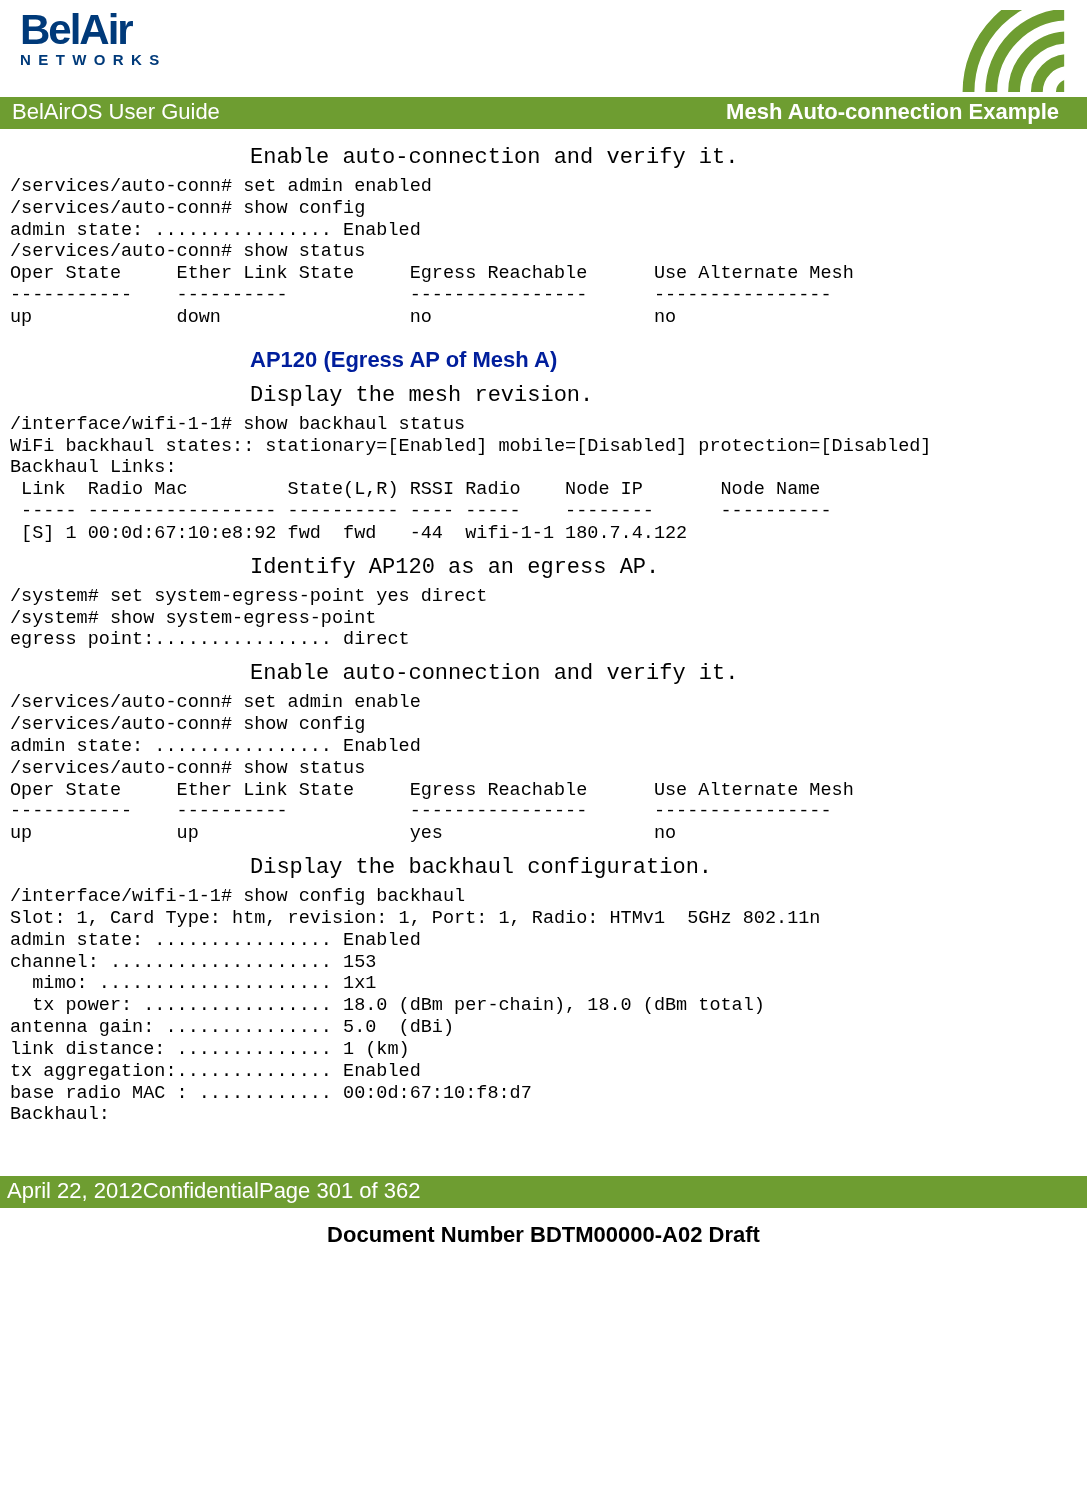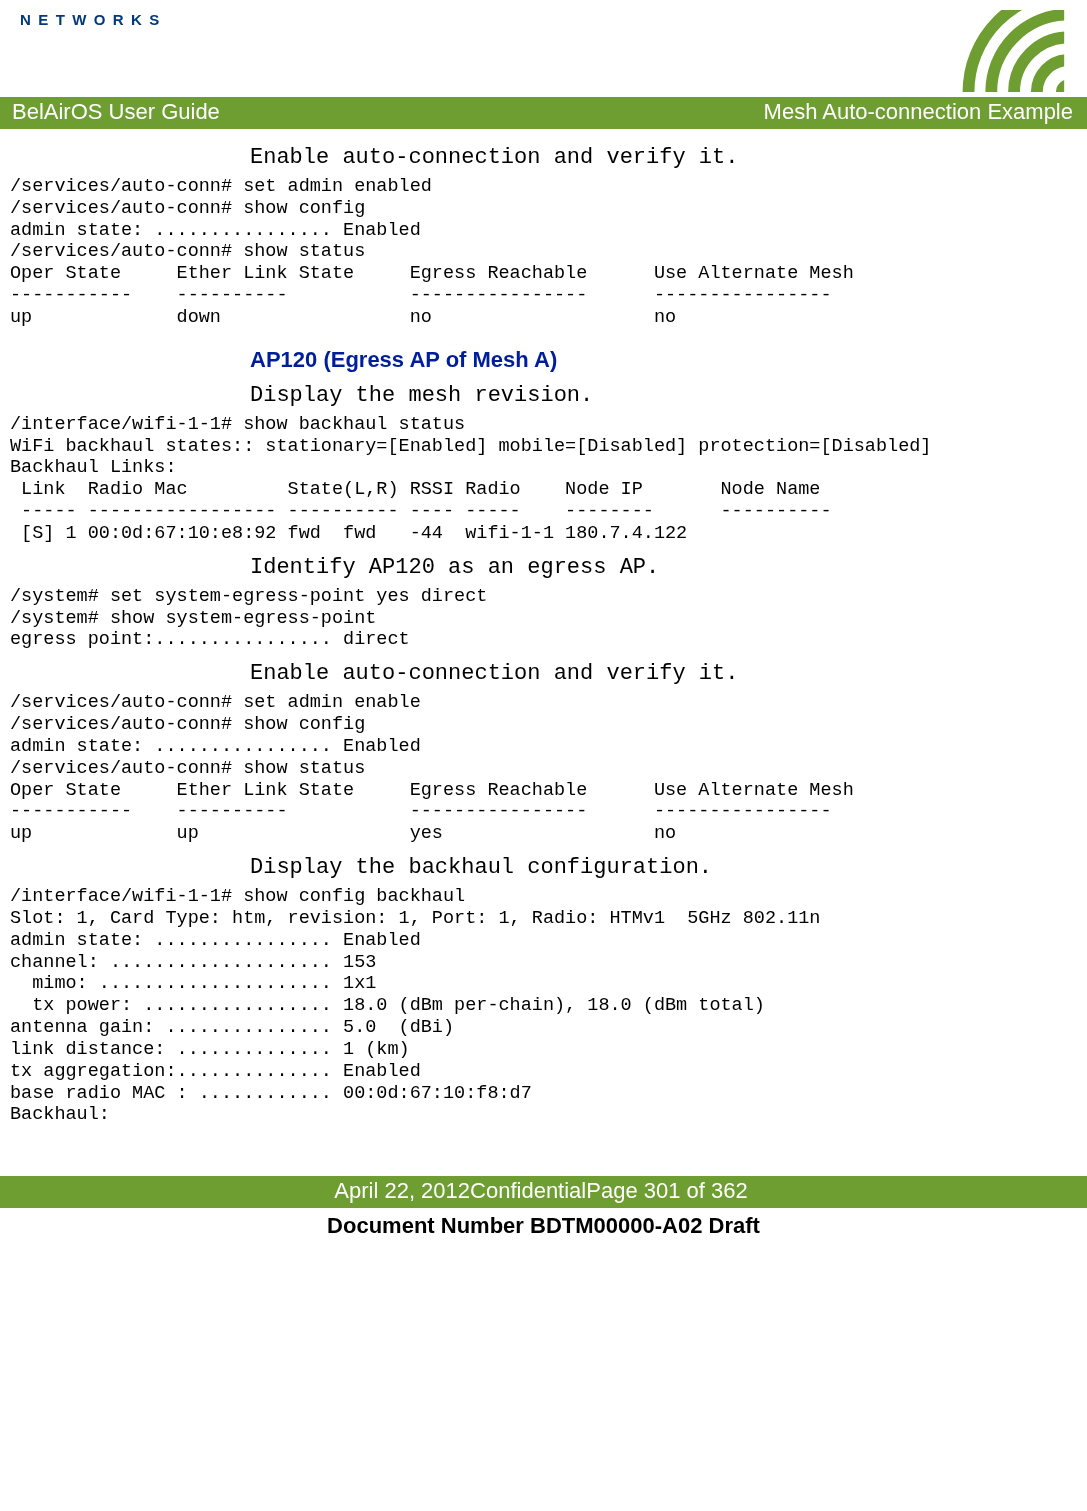--- a/index.html
+++ b/index.html
@@ -44,25 +44,25 @@
     width: 115px;
     height: 82px;
   }
   .logo-right svg { width: 100%; height: 100%; }
   .title-bar {
     background: #6e9d31;
     color: #fff;
     font-family: Arial, sans-serif;
     display: flex;
     justify-content: space-between;
-    padding: 2px 14px 4px 12px;
+    padding: 2px 28px 4px 12px;
     font-size: 22px;
   }
   .title-bar .left { font-weight: 400; }
-  .title-bar .right { font-weight: 400; }
+  .title-bar .right { font-weight: 700; }
   .content {
     padding: 10px 0 0 0;
   }
   .indent-step {
     margin-left: 250px;
     font-family: Liberation Mono, monospace;
     font-size: 22px;
     font-weight: 400;
     color: #000;
     padding: 6px 0 4px 0;
@@ -81,41 +81,42 @@
     line-height: 1.18;
     margin: 2px 0 4px 10px;
     white-space: pre;
     color: #000;
   }
   .footer-bar {
     background: #6e9d31;
     color: #fff;
     font-family: Arial, sans-serif;
     display: flex;
-    justify-content: center;
+    justify-content: flex-start;
     padding: 2px 12px 4px 7px;
     font-size: 22px;
     margin-top: 50px;
   }
   .doc-number {
     text-align: center;
     font-family: Arial, sans-serif;
     font-size: 22px;
     font-weight: 700;
     color: #000;
-    padding-top: 5px;
+    padding-top: 14px;
   }
 </style>
 </head>
 <body>
 
 <div class="page">
 
   <div class="header-area">
     <div class="logo-left">
+      <div class="logo-belair-top">BelAir</div>
       <div class="logo-belair-net">NETWORKS</div>
     </div>
     <div class="logo-right">
       <svg viewBox="0 0 120 90">
         <defs>
           <clipPath id="cp">
               <rect x="0" y="0" width="120" height="90"></rect>
             </clipPath>
         </defs>
         <g clip-path="url(#cp)">

